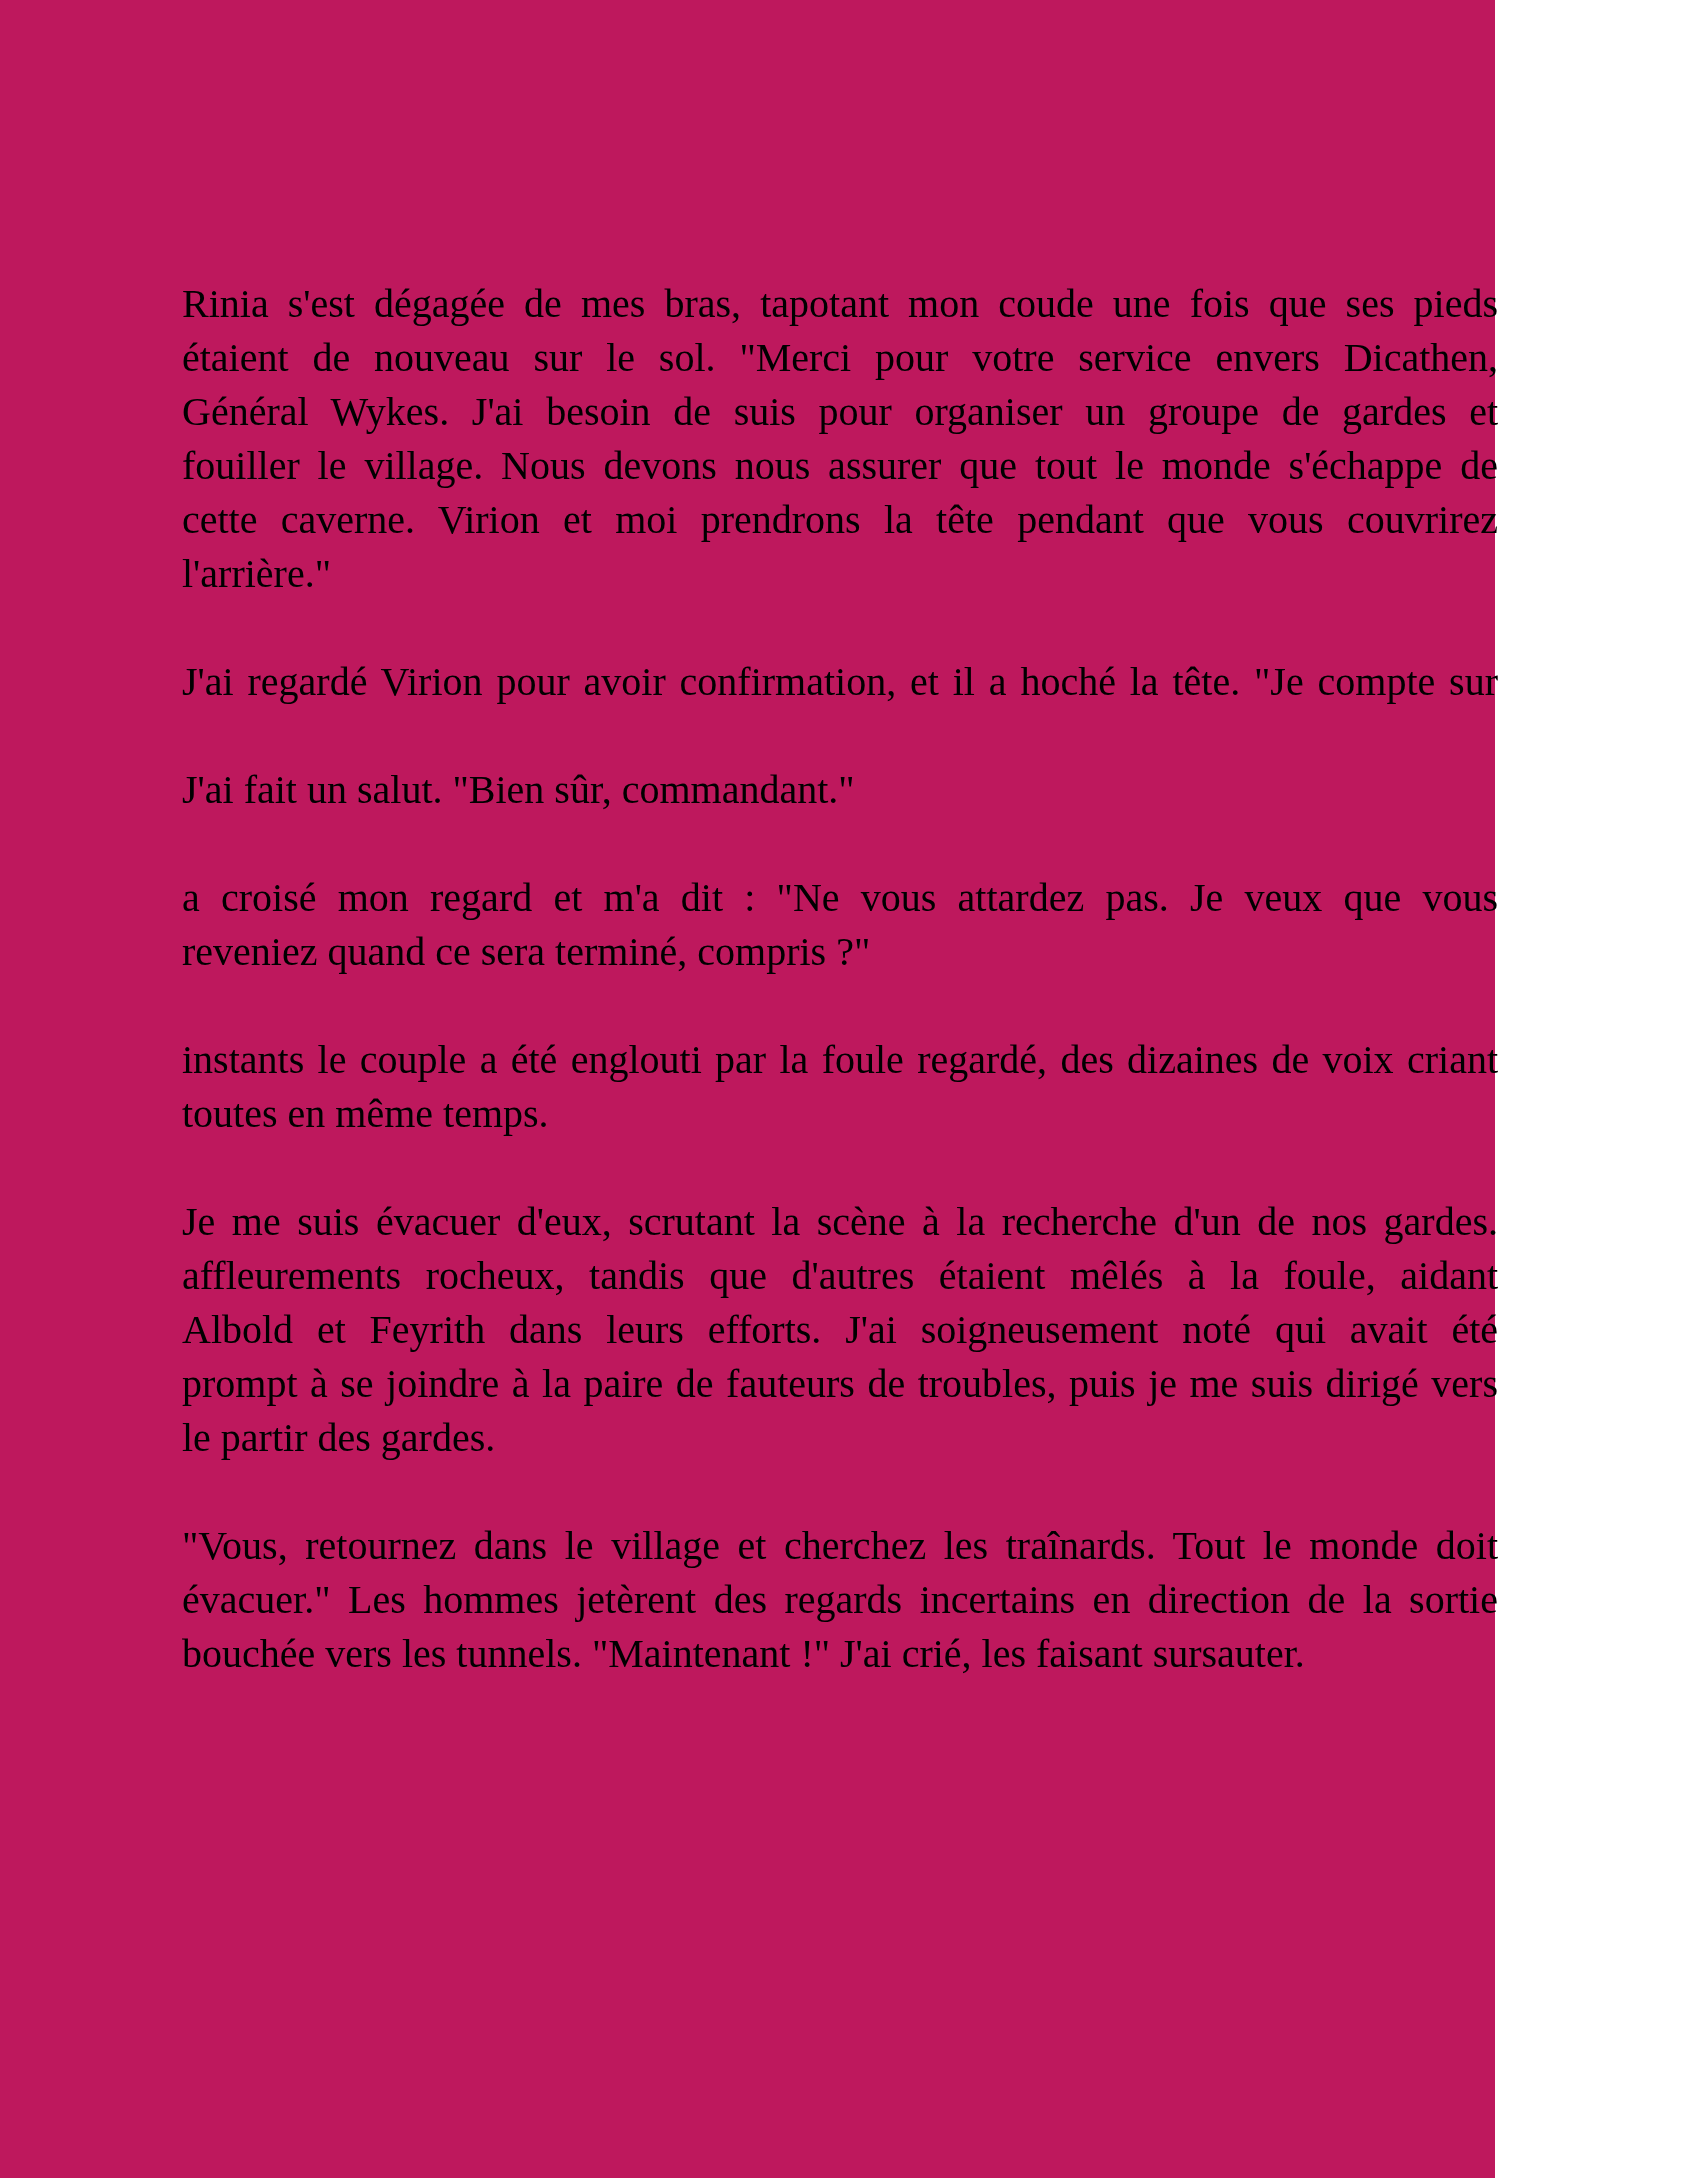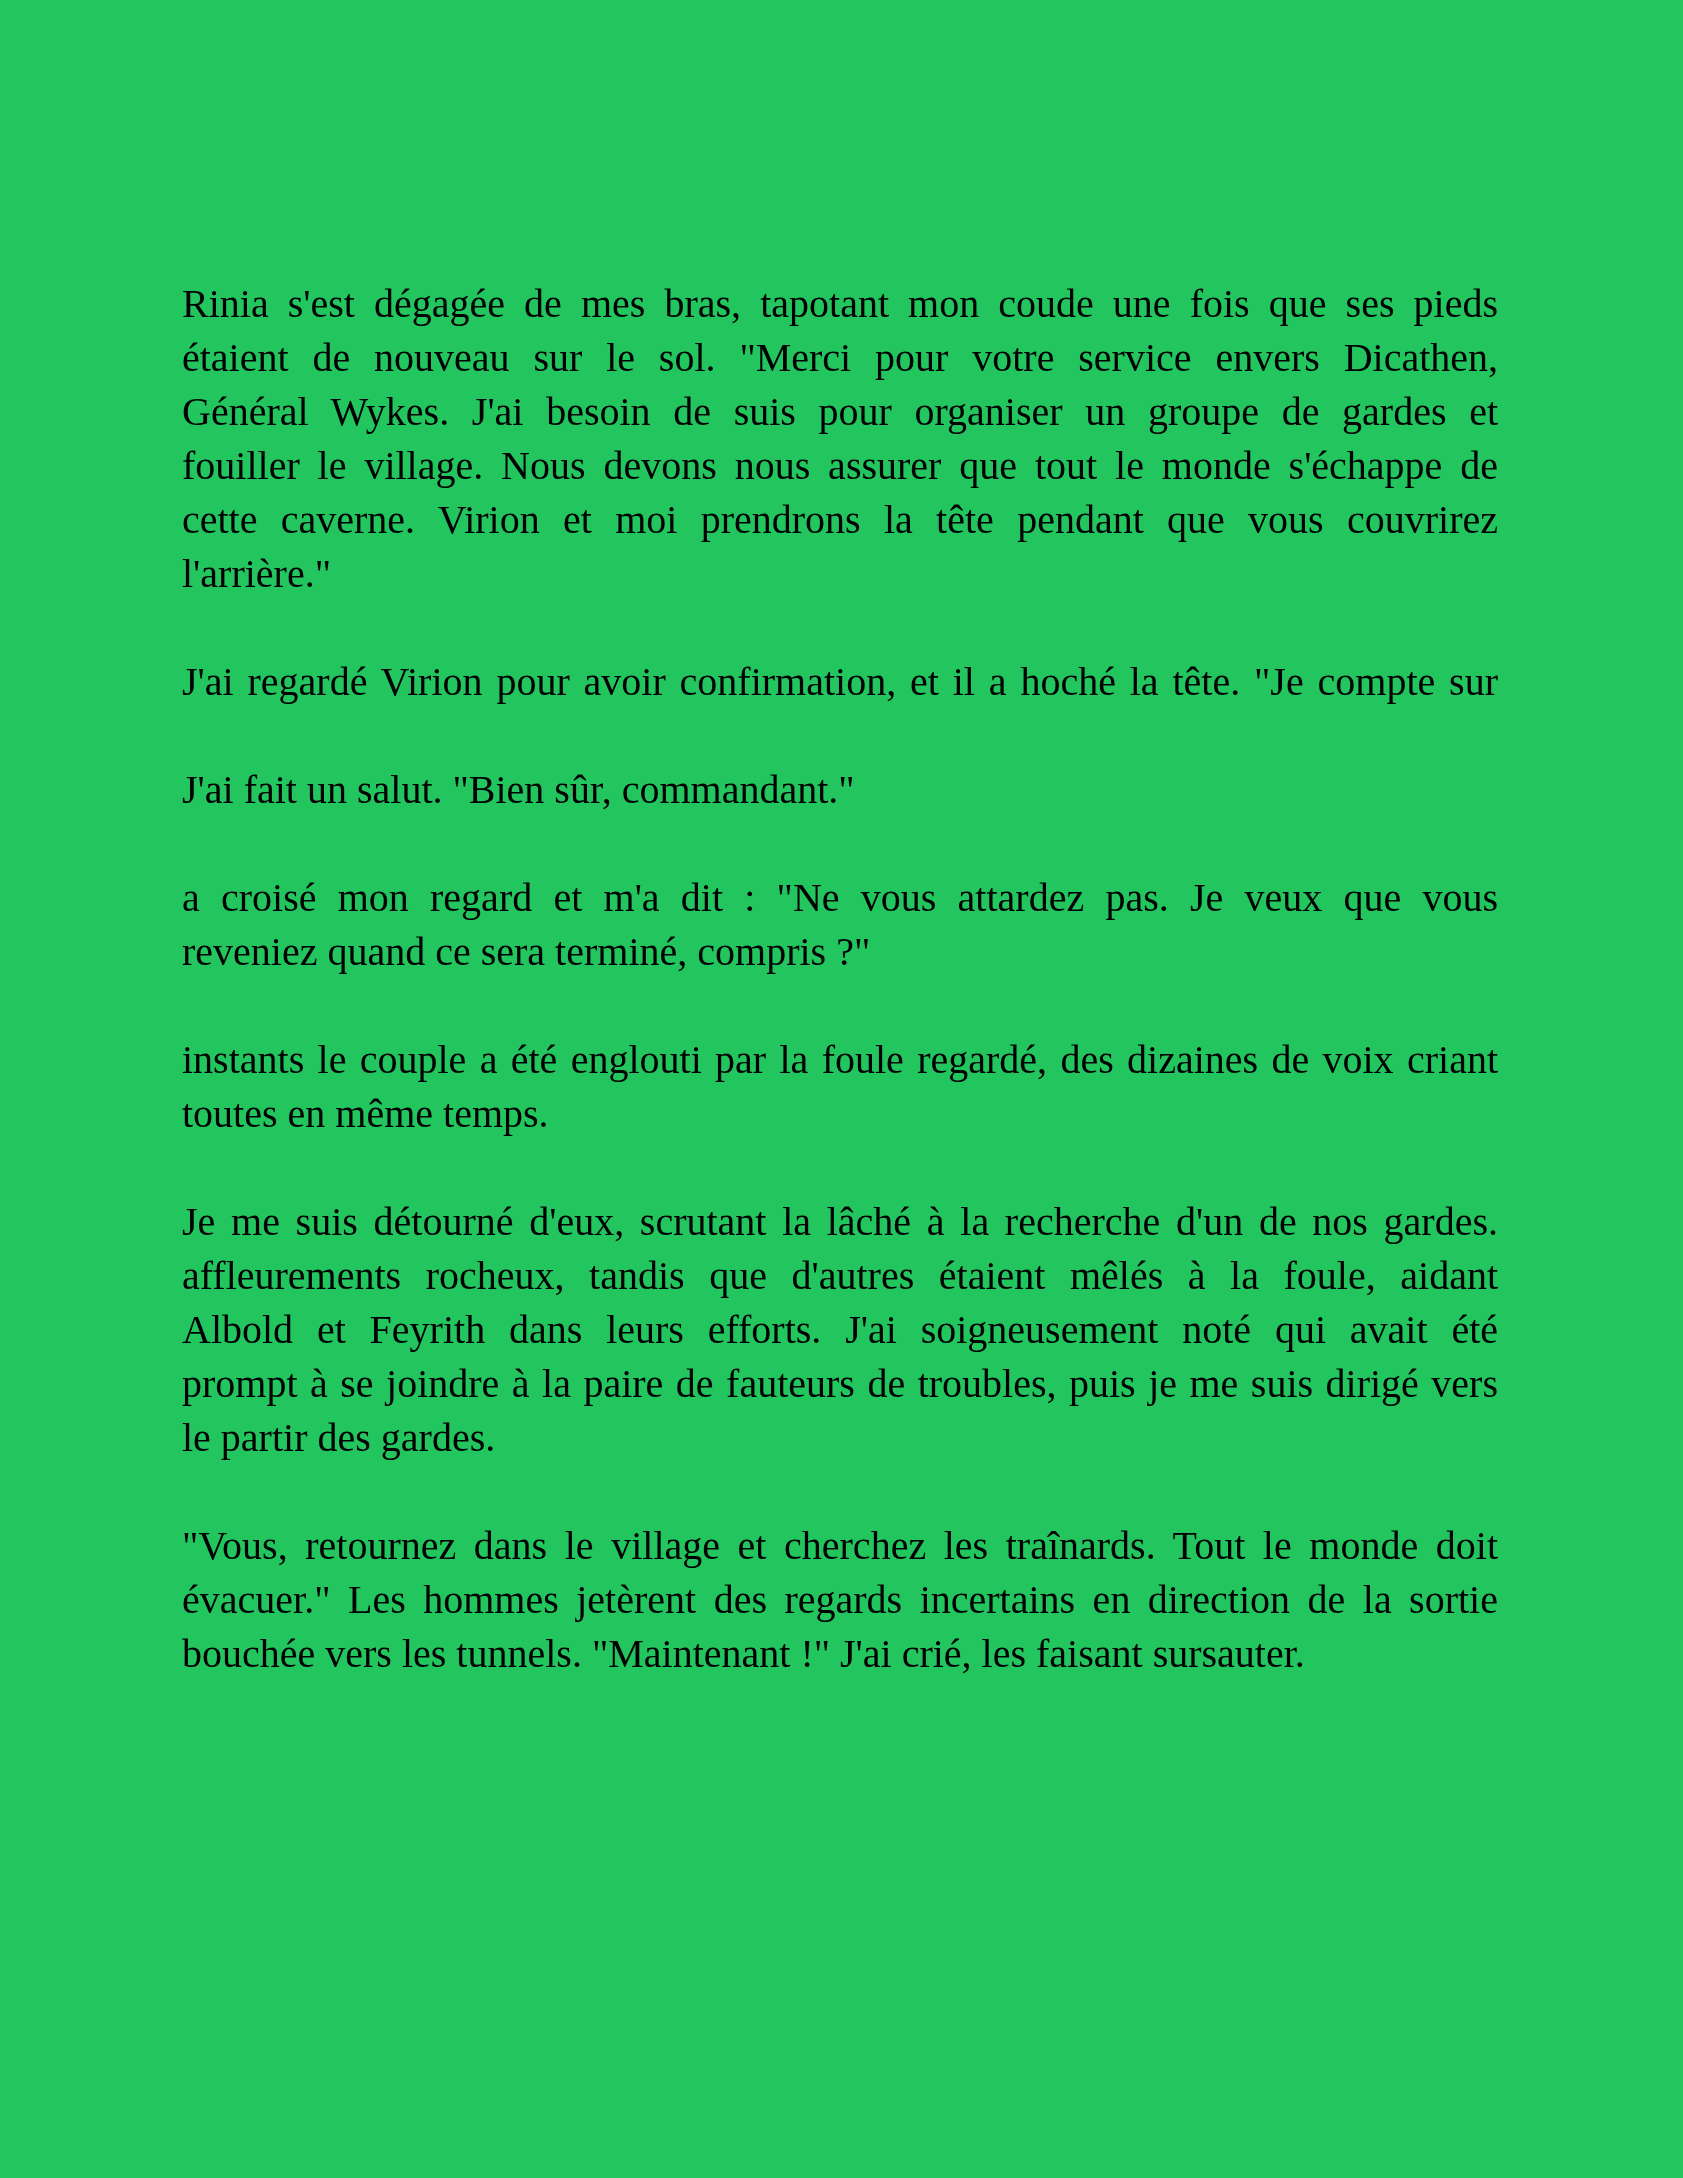--- a/index.html
+++ b/index.html
@@ -10,23 +10,23 @@
     width: 1683px;
     height: 2178px;
     background: #ffffff;
     position: relative;
     overflow: hidden;
   }
   .page {
     position: absolute;
     left: 0;
     top: 0;
-    width: 1683px;
+    width: 1495px;
     height: 2178px;
-    background: #22c55e;
+    background: #be185d;
   }
   .text-block {
     position: absolute;
     left: 182px;
     top: 277px;
     width: 1316px;
     font-family: "Liberation Serif", "DejaVu Serif", serif;
     font-size: 40px;
     line-height: 54px;
     color: #000000;
@@ -67,21 +67,21 @@
       </div>
       <div class="paragraph">
         <div class="line">a croisé mon regard et m'a dit : "Ne vous attardez pas. Je veux que vous</div>
         <div class="line last">reveniez quand ce sera terminé, compris ?"</div>
       </div>
       <div class="paragraph">
         <div class="line">instants le couple a été englouti par la foule regardé, des dizaines de voix criant</div>
         <div class="line last">toutes en même temps.</div>
       </div>
       <div class="paragraph">
-        <div class="line">Je me suis détourné d'eux, scrutant la lâché à la recherche d'un de nos gardes.</div>
+        <div class="line">Je me suis évacuer d'eux, scrutant la scène à la recherche d'un de nos gardes.</div>
         <div class="line">affleurements rocheux, tandis que d'autres étaient mêlés à la foule, aidant</div>
         <div class="line">Albold et Feyrith dans leurs efforts. J'ai soigneusement noté qui avait été</div>
         <div class="line">prompt à se joindre à la paire de fauteurs de troubles, puis je me suis dirigé vers</div>
         <div class="line last">le partir des gardes.</div>
       </div>
       <div class="paragraph">
         <div class="line">"Vous, retournez dans le village et cherchez les traînards. Tout le monde doit</div>
         <div class="line">évacuer." Les hommes jetèrent des regards incertains en direction de la sortie</div>
         <div class="line last">bouchée vers les tunnels. "Maintenant !" J'ai crié, les faisant sursauter.</div>
       </div>

